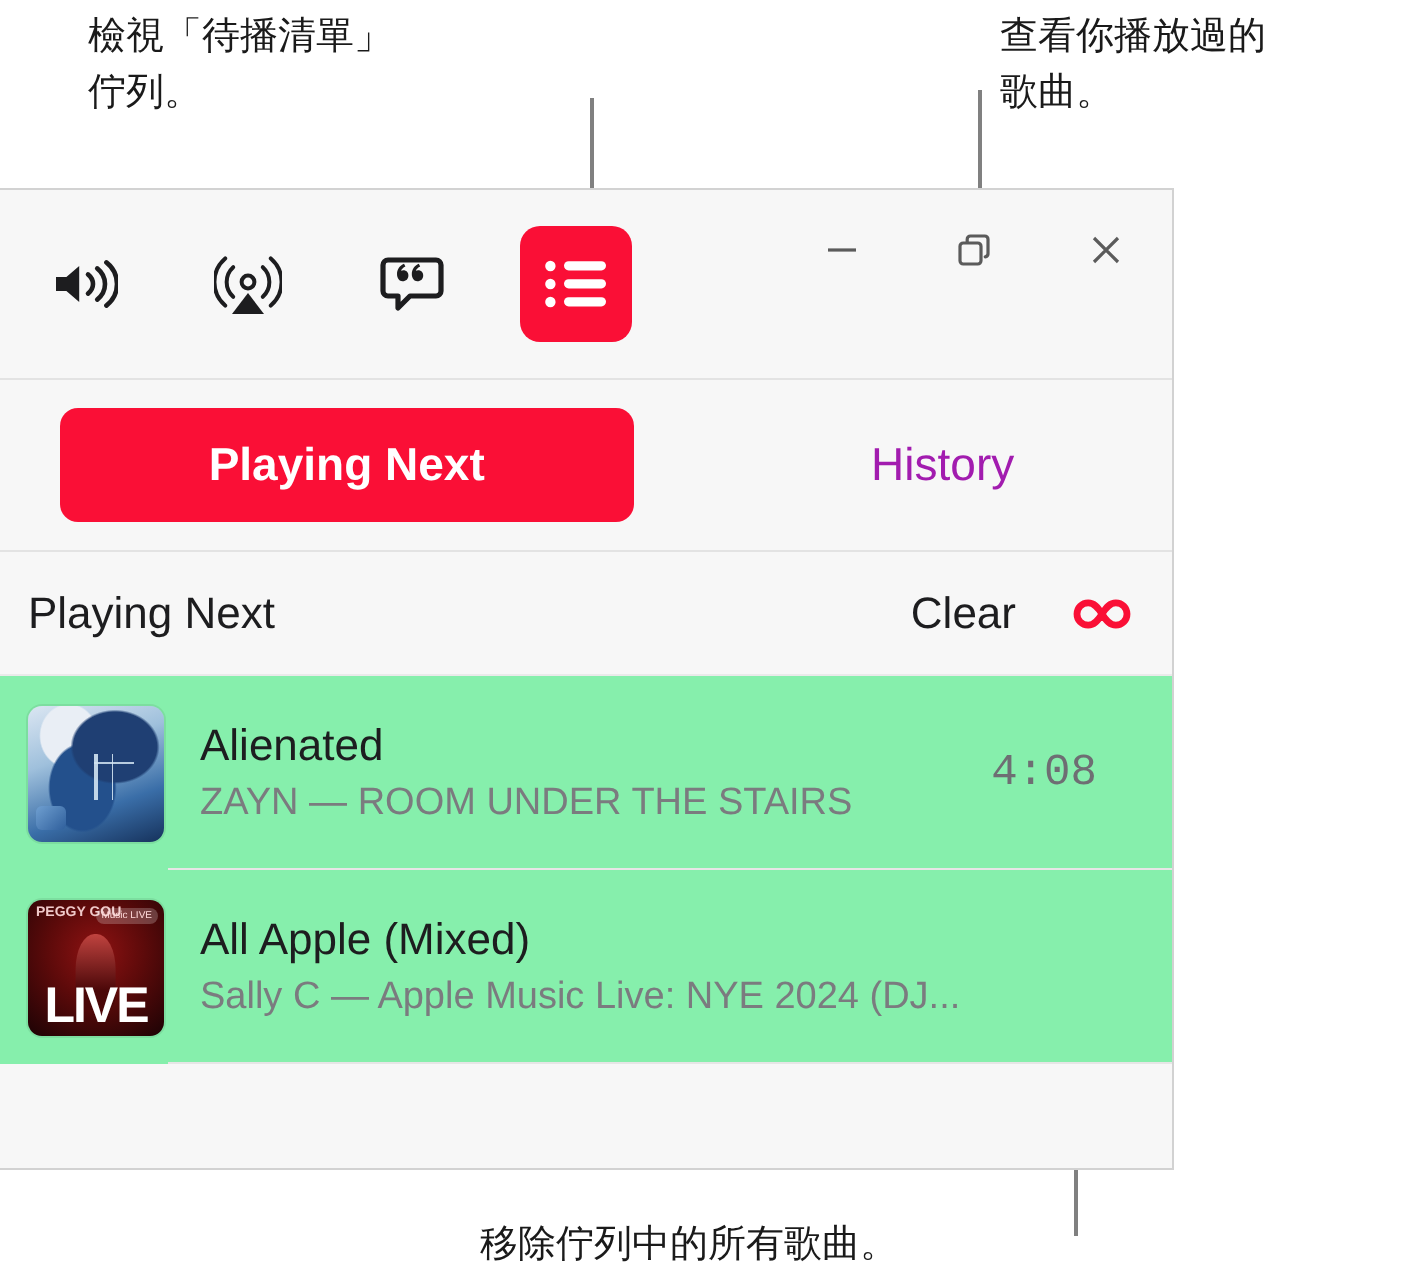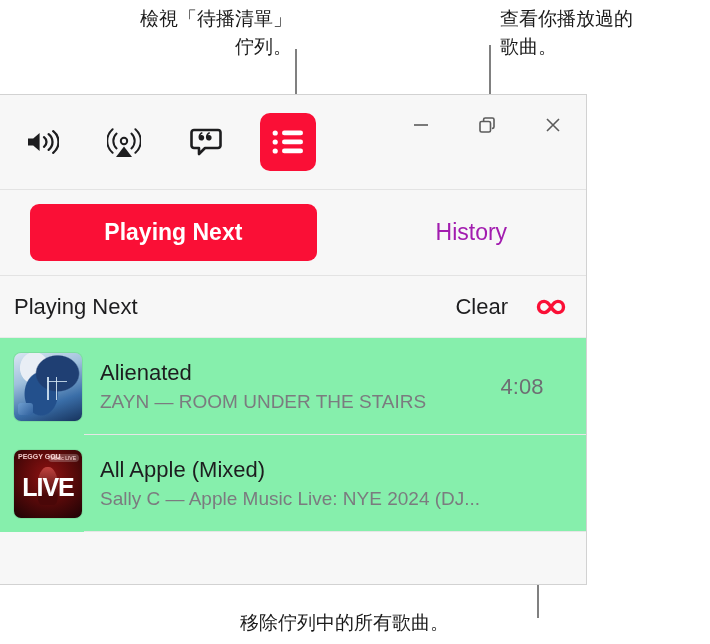--- a/index.html
+++ b/index.html
@@ -22,21 +22,21 @@
     font-family: "DejaVu Sans", "Liberation Sans", sans-serif;
     font-size: 19px;
     line-height: 28px;
     color: #1a1a1a;
     white-space: pre-line;
   }
   #callout-queue {
     left: 44px;
     top: 4px;
     width: 248px;
-    text-align: right;
+    text-align: left;
   }
   #callout-history {
     left: 500px;
     top: 4px;
     width: 200px;
     text-align: left;
   }
   #callout-clear {
     left: 240px;
     top: 608px;
@@ -257,21 +257,21 @@
     border-radius: 3px;
     background: linear-gradient(135deg, #6f9fd0, #2f5f9c);
   }
   .art-live {
     background:
       radial-gradient(circle at 50% 38%, #8e1212 0%, #5c0a0a 45%, #1c0305 100%),
       #300406;
   }
   .art-live .live-word {
     position: absolute;
-    left: 0; right: 0; bottom: 18px;
+    left: 0; right: 0; bottom: 2px;
     text-align: center;
     font-family: "Liberation Sans", sans-serif;
     font-weight: bold;
     font-size: 25px;
     letter-spacing: -1px;
     color: #ffffff;
     line-height: 26px;
   }
   .art-live .peggy {
     position: absolute;
@@ -321,21 +321,21 @@
     line-height: 28px;
     white-space: nowrap;
     overflow: hidden;
   }
   .track-time {
     flex: 0 0 auto;
     width: 128px;
     text-align: center;
     font-size: 22px;
     color: #6e6e73;
-    font-family: Liberation Sans, sans-serif;
+    font-family: Liberation Mono, monospace;
   }
 </style>
 </head>
 <body>
 
 <div class="callout" id="callout-queue">檢視「待播清單」
 佇列。</div>
 <div class="leader" id="leader-queue"></div>
 
 <div class="callout" id="callout-history">查看你播放過的

